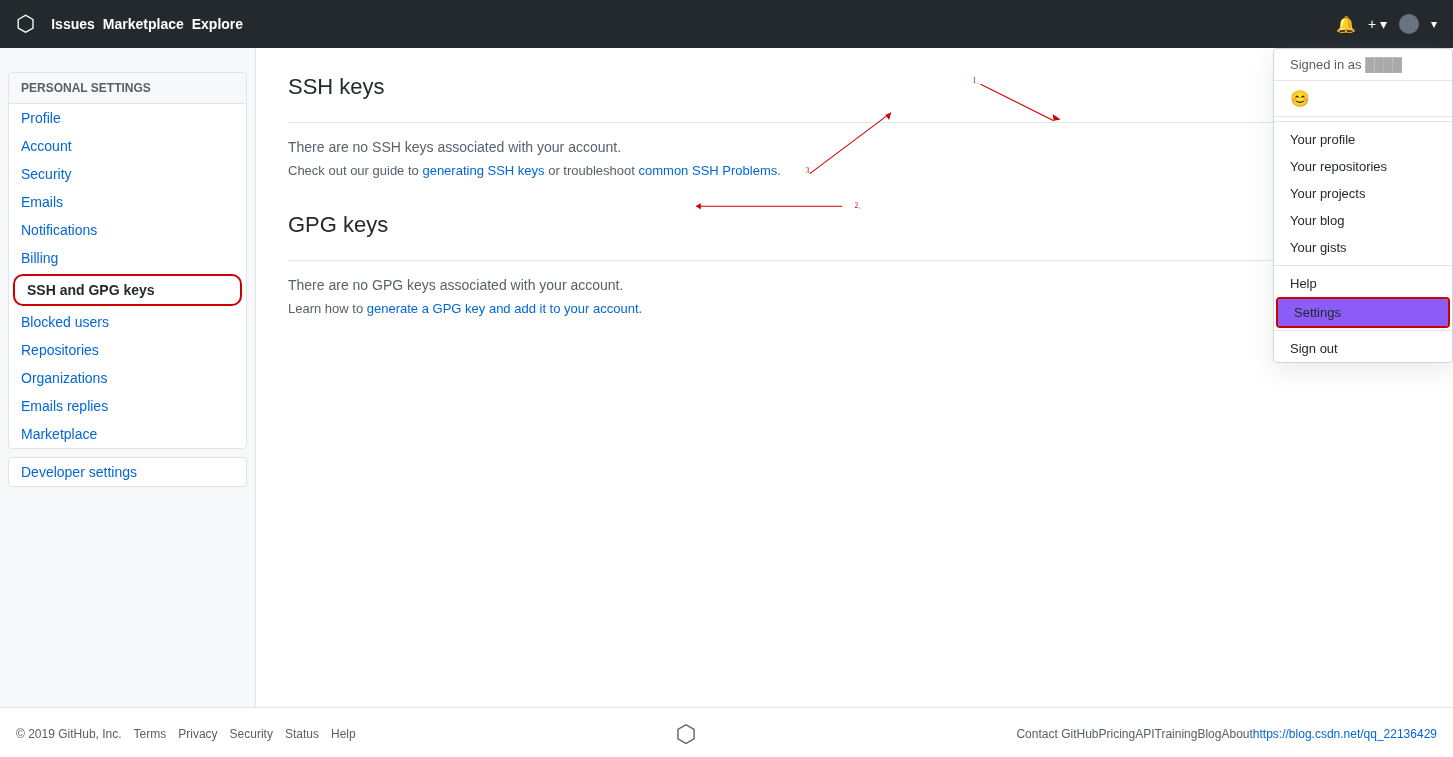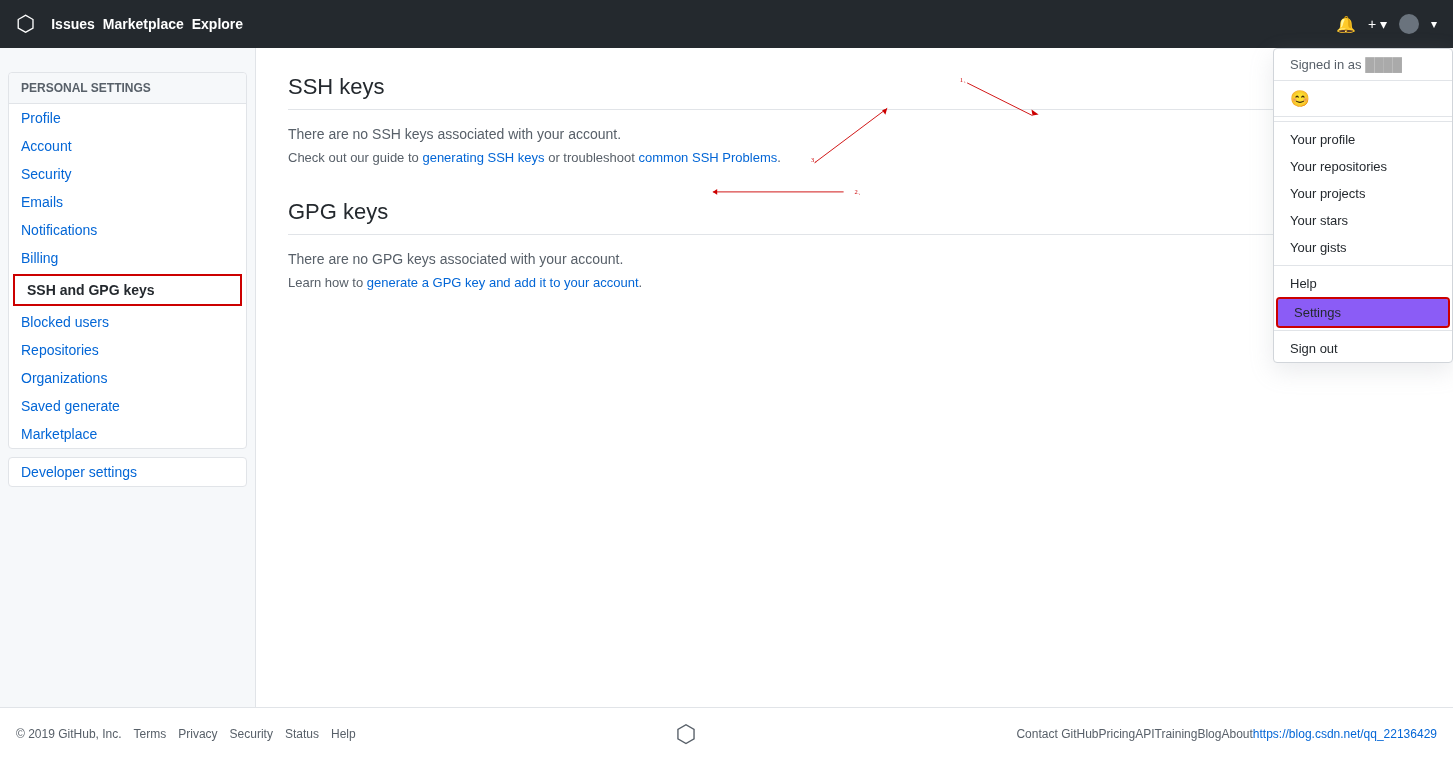--- a/index.html
+++ b/index.html
@@ -135,21 +135,21 @@
       color: #0366d6;
       text-decoration: none;
       font-size: 14px;
       cursor: pointer;
     }
     .sidebar-item.active-outlined {
       border: 2px solid #c00;
       color: #24292e;
       font-weight: 600;
       margin: 2px 4px;
-      border-radius: 0;
+      border-radius: 10px;
       padding: 5px 12px;
     }
     .sidebar-section-box {
       border: 1px solid #e1e4e8;
       border-radius: 4px;
       margin: 8px 8px;
       background: #fff;
     }
     .sidebar-section-box .sidebar-section-title {
       background: #f6f8fa;
@@ -176,21 +176,21 @@
     .main-content {
       flex: 1;
       background: #fff;
       padding: 24px 32px;
     }
 
     .section-title {
       font-size: 22px;
       font-weight: 300;
       margin-bottom: 16px;
-      padding-bottom: 8px;
+      padding-bottom: 21px;
       border-bottom: 1px solid #e1e4e8;
       display: flex;
       align-items: center;
       justify-content: space-between;
     }
     .new-ssh-btn {
       background: #28a745;
       color: #fff;
       border: 1px solid rgba(27,31,35,0.2);
       padding: 6px 12px;
@@ -278,21 +278,21 @@
       <span>Signed in as</span> <span style="color:#aaa;">████</span>
     </div>
     <div class="dropdown-signed-as">
       <span class="dropdown-smiley">😊</span>
       <span>Set status</span>
     </div>
     <div class="dropdown-divider"></div>
     <a class="dropdown-item">Your profile</a>
     <a class="dropdown-item">Your repositories</a>
     <a class="dropdown-item">Your projects</a>
-    <a class="dropdown-item">Your stars</a>
+    <a class="dropdown-item">Your blog</a>
     <a class="dropdown-item">Your gists</a>
     <div class="dropdown-divider"></div>
     <a class="dropdown-item">Help</a>
     <a class="dropdown-item highlighted">Settings</a>
     <div class="dropdown-divider"></div>
     <a class="dropdown-item sign-out">Sign out</a>
   </div>
 </nav>
 
 <div class="page-layout">
@@ -303,21 +303,21 @@
       <a class="sidebar-item">Profile</a>
       <a class="sidebar-item">Account</a>
       <a class="sidebar-item">Security</a>
       <a class="sidebar-item">Emails</a>
       <a class="sidebar-item">Notifications</a>
       <a class="sidebar-item">Billing</a>
       <a class="sidebar-item active-outlined">SSH and GPG keys</a>
       <a class="sidebar-item">Blocked users</a>
       <a class="sidebar-item">Repositories</a>
       <a class="sidebar-item">Organizations</a>
-      <a class="sidebar-item">Saved generate</a>
+      <a class="sidebar-item">Emails replies</a>
       <a class="sidebar-item">Marketplace</a>
     </div>
     <div class="sidebar-dev-settings">Developer settings</div>
   </aside>
 
   <main class="main-content">
     <div class="content-area">
 
       <div class="section-title">
         <span>SSH keys</span>

